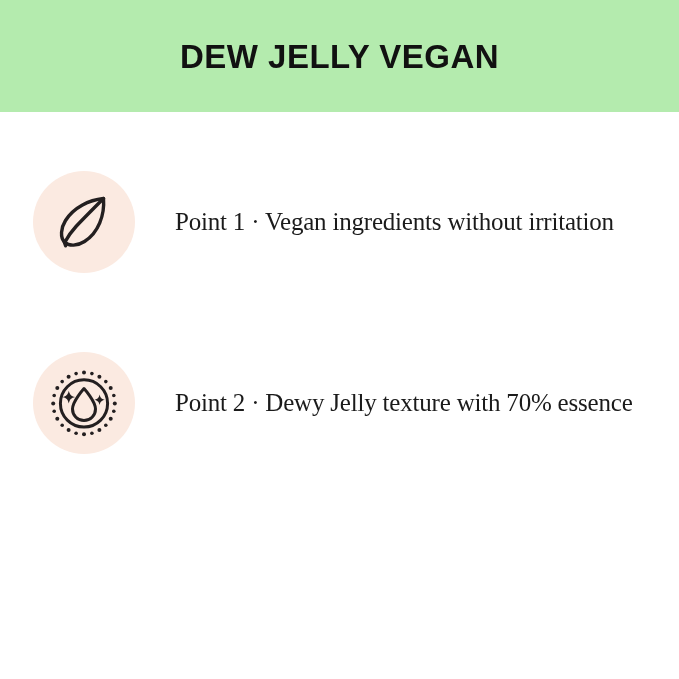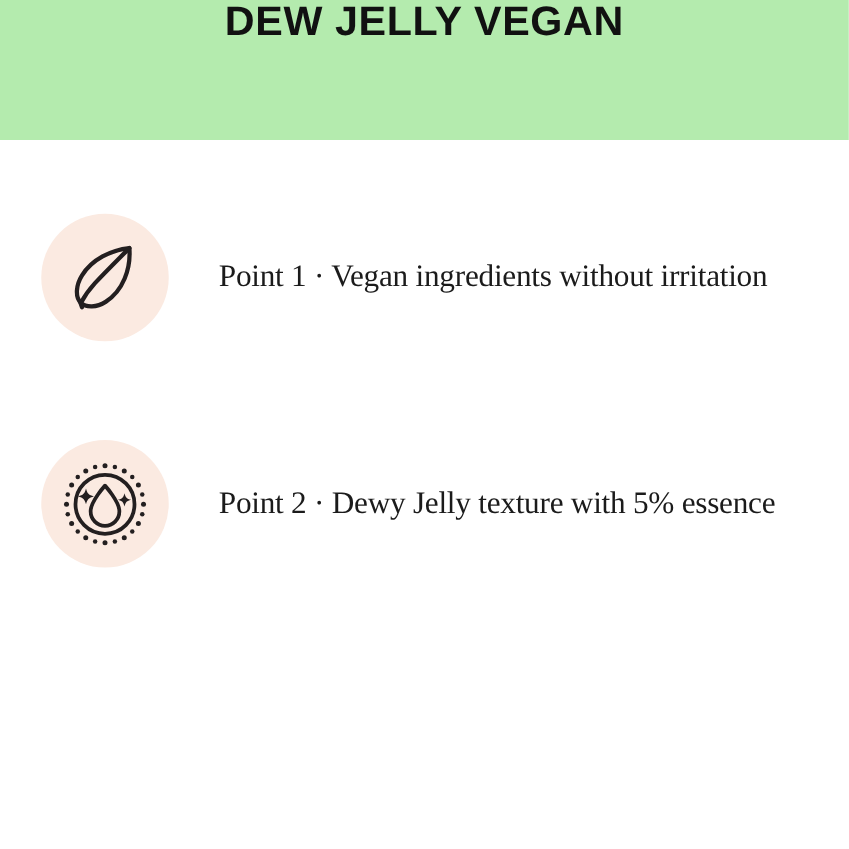--- a/index.html
+++ b/index.html
@@ -23,21 +23,21 @@
 
   
   .header-band {
     position: absolute;
     left: 0;
     top: 0;
     width: 679px;
     height: 112px;
     background: #b4ebae;
     display: flex;
-    align-items: flex-start;
+    align-items: center;
     justify-content: center;
   }
   .header-title {
     font-family: "Liberation Sans", sans-serif;
     font-size: 33px;
     font-weight: 700;
     letter-spacing: 0.5px;
     color: #111111;
     line-height: 1;
     text-align: center;
@@ -156,18 +156,18 @@
           <path d="M19.8 22.8 C20.9 26.9 22.0 28.0 26.1 29.1
                    C22.0 30.2 20.9 31.3 19.8 35.4
                    C18.7 31.3 17.6 30.2 13.5 29.1
                    C17.6 28.0 18.7 26.9 19.8 22.8 Z" fill="#231f20"></path>
           <path d="M50.6 26.5 C51.5 30.0 52.4 30.9 55.9 31.8
                    C52.4 32.7 51.5 33.6 50.6 37.1
                    C49.7 33.6 48.8 32.7 45.3 31.8
                    C48.8 30.9 49.7 30.0 50.6 26.5 Z" fill="#231f20"></path>
         </svg>
       </div>
-      <div class="point-text">Point 2 · Dewy Jelly texture with 5% essence</div>
+      <div class="point-text">Point 2 · Dewy Jelly texture with 70% essence</div>
     </div>
 
 
   </div>
 </div>
 
 </body></html>

